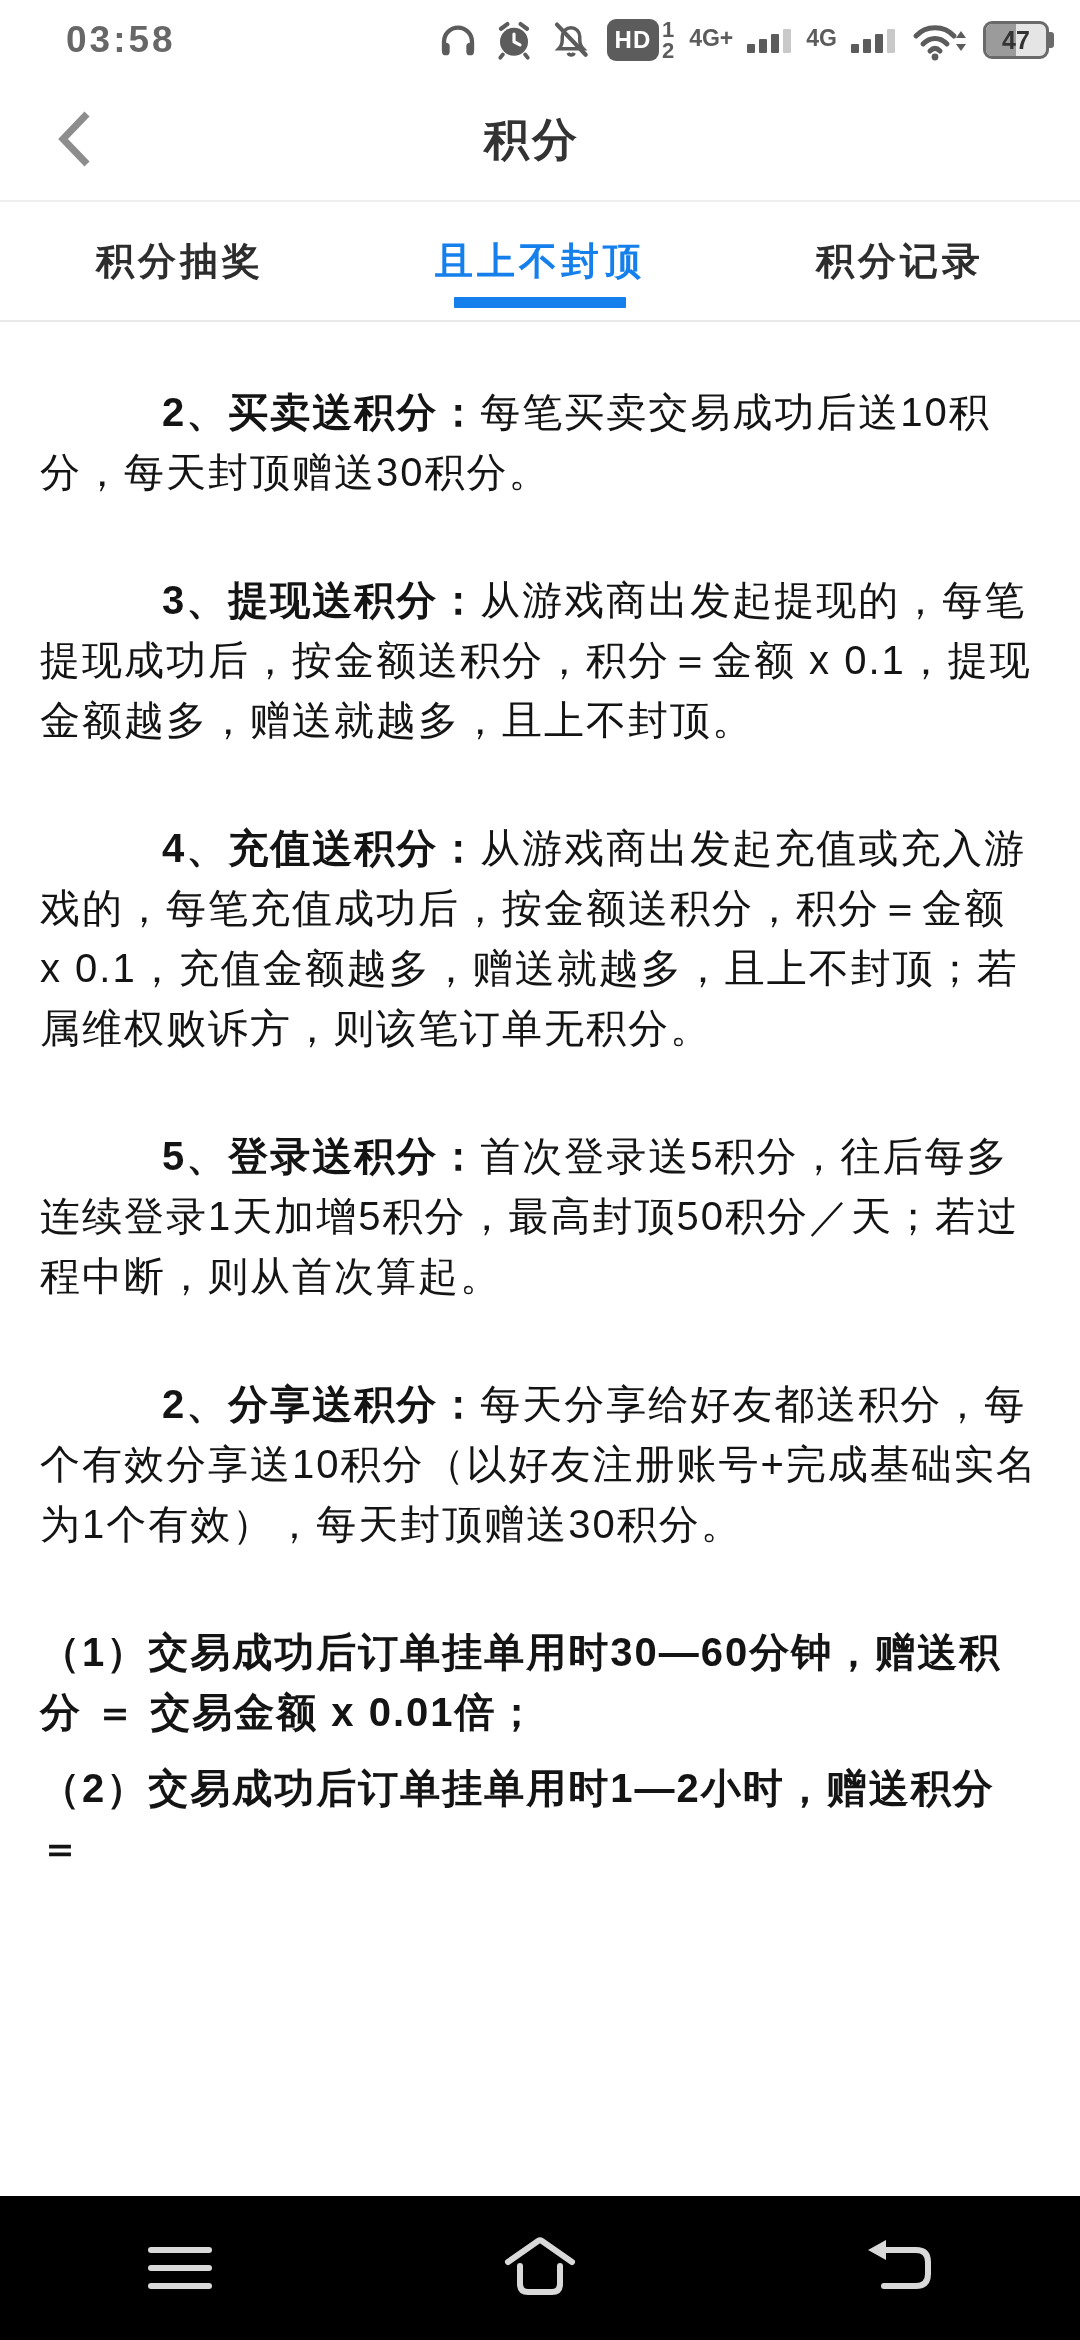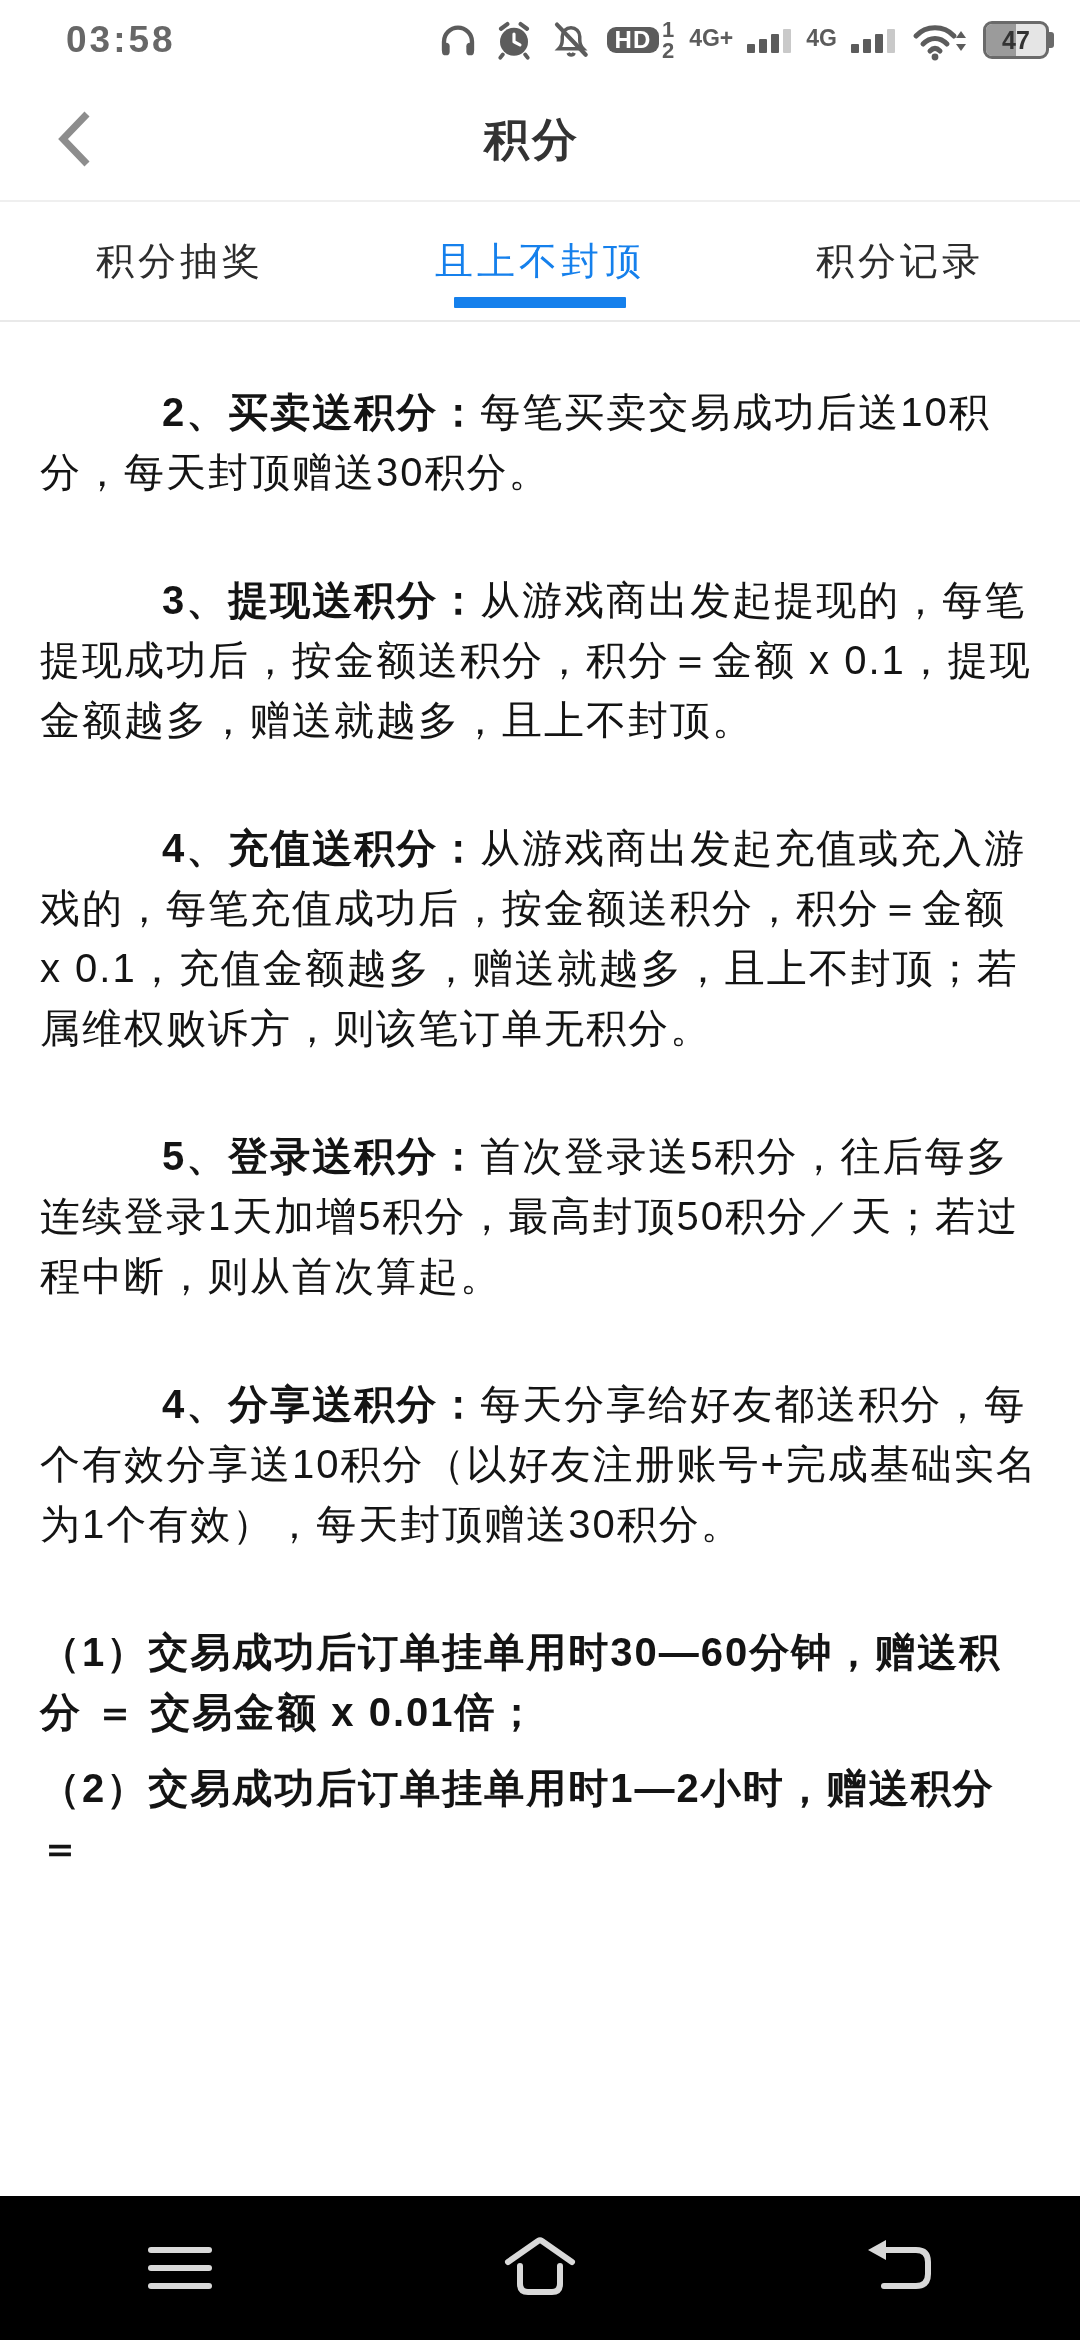--- a/index.html
+++ b/index.html
@@ -7,21 +7,21 @@
     font-family:"Liberation Sans","DejaVu Sans",sans-serif; }
   .phone { position:relative; width:1080px; height:2340px; background:#fff; overflow:hidden; }
 
   
   .statusbar { height:80px; display:flex; align-items:center; justify-content:space-between;
     padding:0 26px 0 66px; color:#666; }
   .sb-time { font-size:37px; font-weight:600; letter-spacing:3px; color:#676767; }
   .sb-icons { display:flex; align-items:center; gap:15px; }
   .sb-icons svg { display:block; }
   .hd-wrap { display:flex; align-items:center; gap:3px; }
-  .hd-badge { width:52px; height:26px; background:#5c5c5c; border-radius:9px; color:#fff;
+  .hd-badge { width:52px; height:42px; background:#5c5c5c; border-radius:9px; color:#fff;
     font-size:24px; font-weight:800; display:flex; align-items:center; justify-content:center; letter-spacing:1px; }
   .hd-frac { display:flex; flex-direction:column; line-height:21px; font-size:22px; font-weight:700; color:#5c5c5c; }
   .hd-frac span:first-child { align-self:flex-start; }
   .hd-frac span:last-child { align-self:flex-end; }
   .net { display:flex; flex-direction:row; align-items:flex-start; }
   .net-label { font-size:23px; font-weight:700; color:#5c5c5c; line-height:22px; }
   .bars { display:flex; align-items:flex-end; gap:4px; margin-left:14px; margin-top:2px; }
   .bars i { display:block; width:8px; background:#5c5c5c; border-radius:1px; }
   .bars i.dim { background:#c9c9c9; }
   .battery { display:flex; align-items:center; }
@@ -35,21 +35,21 @@
   .header { position:relative; height:122px; border-bottom:2px solid #efefef; }
   .back-btn { position:absolute; left:40px; top:26px; width:70px; height:70px;
     display:flex; align-items:center; justify-content:center; }
   .page-title { position:absolute; left:0; right:16px; top:0; height:100%;
     display:flex; align-items:center; justify-content:center;
     font-size:45px; font-weight:700; color:#333; letter-spacing:3px; }
 
   
   .tabbar { display:flex; height:120px; border-bottom:2px solid #e9e9e9; }
   .tab { flex:1; position:relative; display:flex; align-items:center; justify-content:center;
-    font-size:38px; color:#2d2d2d; font-weight:400; letter-spacing:4px; }
+    font-size:38px; color:#2d2d2d; font-weight:700; letter-spacing:4px; }
   .tab.active { color:#1580EC; }
   .tab.active .tab-underline { position:absolute; bottom:12px; left:50%; transform:translateX(-50%);
     width:172px; height:11px; background:#1580EC; border-radius:1px; }
 
   
   .content { padding:0 40px; color:#141414; }
   .rule { font-size:40px; line-height:60px; letter-spacing:2px; text-indent:122px;
     margin:68px 0; font-weight:500; }
   .rule:first-child { margin-top:60px; }
   .rule .lead { font-weight:800; }
@@ -155,21 +155,21 @@
       <span class="tab-underline"></span>
     </div>
     <div class="tab">积分记录</div>
   </div>
 
   <div class="content">
     <p class="rule"><span class="lead">2、买卖送积分：</span><span>每笔买卖交易成功后送10积分，每天封顶赠送30积分。</span></p>
     <p class="rule"><span class="lead">3、提现送积分：</span><span>从游戏商出发起提现的，每笔提现成功后，按金额送积分，积分＝金额 x 0.1，提现金额越多，赠送就越多，且上不封顶。</span></p>
     <p class="rule"><span class="lead">4、充值送积分：</span><span>从游戏商出发起充值或充入游戏的，每笔充值成功后，按金额送积分，积分＝金额 x 0.1，充值金额越多，赠送就越多，且上不封顶；若属维权败诉方，则该笔订单无积分。</span></p>
     <p class="rule"><span class="lead">5、登录送积分：</span><span>首次登录送5积分，往后每多连续登录1天加增5积分，最高封顶50积分／天；若过程中断，则从首次算起。</span></p>
-    <p class="rule"><span class="lead">4、分享送积分：</span><span>每天分享给好友都送积分，每个有效分享送10积分（以好友注册账号+完成基础实名为1个有效），每天封顶赠送30积分。</span></p>
+    <p class="rule"><span class="lead">2、分享送积分：</span><span>每天分享给好友都送积分，每个有效分享送10积分（以好友注册账号+完成基础实名为1个有效），每天封顶赠送30积分。</span></p>
     <p class="subrule">（1）交易成功后订单挂单用时30—60分钟，赠送积分 ＝ 交易金额 x 0.01倍；</p>
     <p class="subrule">（2）交易成功后订单挂单用时1—2小时，赠送积分 ＝</p>
   </div>
 
   <div class="navbar">
     <div class="nav-btn">
       <span>
         <svg width="72" height="72" viewBox="0 0 72 72">
           <rect x="4" y="15" width="64" height="6" rx="3" fill="#d9d9d9"></rect>
           <rect x="4" y="33" width="64" height="6" rx="3" fill="#d9d9d9"></rect>

